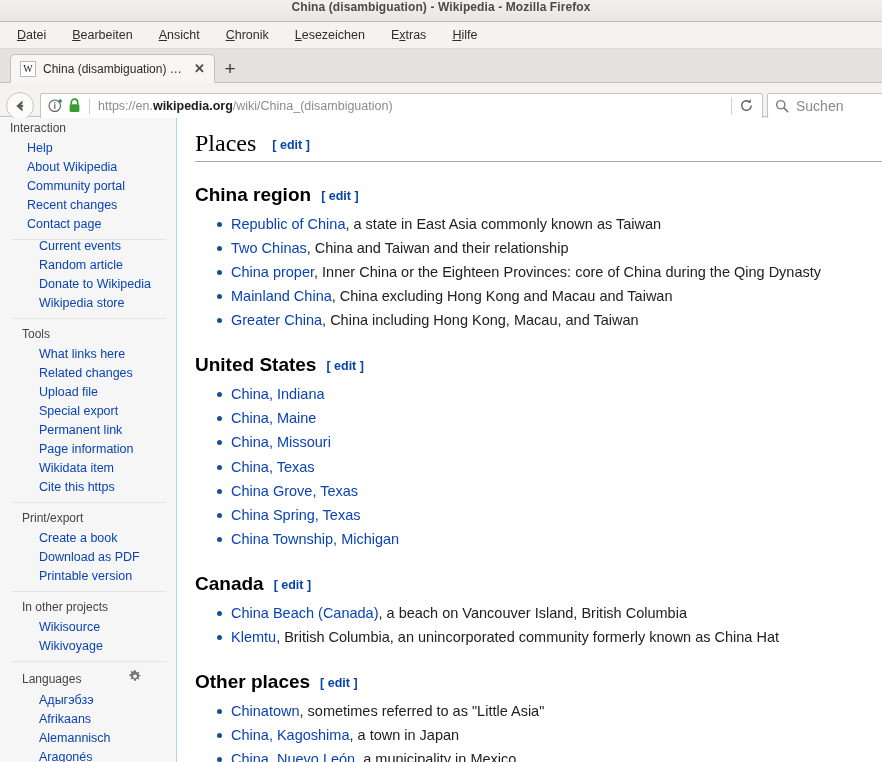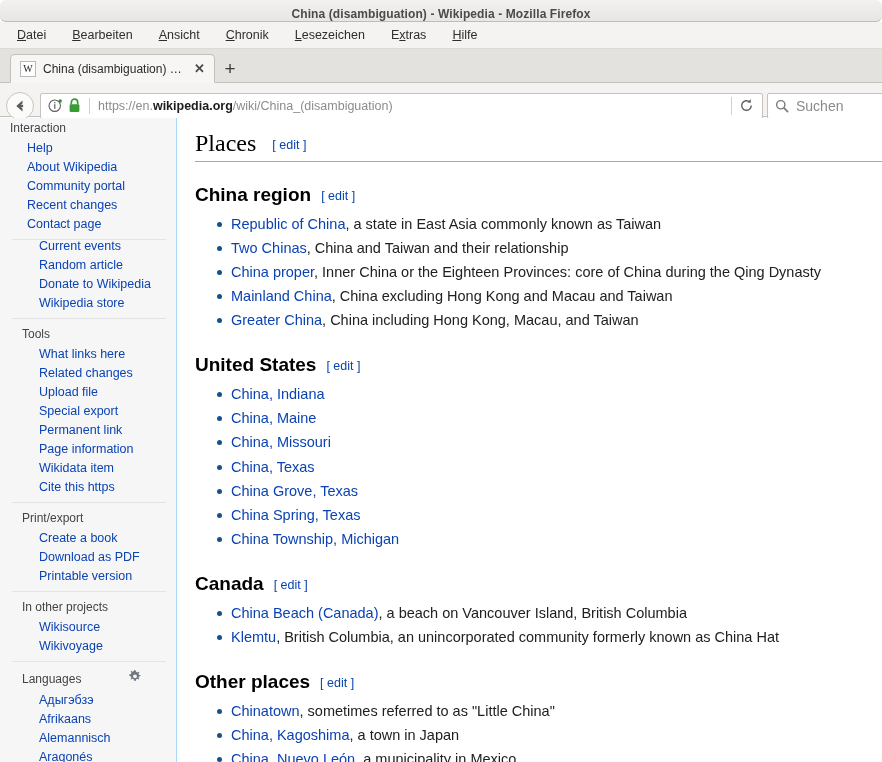--- a/index.html
+++ b/index.html
@@ -9,23 +9,22 @@
     overflow: hidden;
     font-family: "Liberation Sans", sans-serif;
     background: #ffffff;
   }
 
   
   #titlebar {
     height: 22px;
     background: linear-gradient(to bottom, #f2f1f0 0%, #e8e6e3 100%);
     border-bottom: 1px solid #c0bcb6;
-    display: flex; align-items: flex-end; justify-content: center;
+    display: flex; align-items: flex-start; justify-content: center;
     position: relative;
-    border-radius: 6px;
   }
   #titlebar .title {
     font-size: 12px; font-weight: bold; color: #4b4b4b;
     letter-spacing: 0.1px;
     white-space: nowrap;
   }
 
   
   #menubar {
     height: 27px;
@@ -209,21 +208,21 @@
     font-family: "Liberation Sans", sans-serif;
     font-size: 19px;
     font-weight: bold;
     color: #000000;
     margin: 22px 0 2px 0;
     padding: 0;
   }
   .editsection {
     font-family: "Liberation Sans", sans-serif;
     font-size: 12.5px;
-    font-weight: normal;
+    font-weight: bold;
     color: #54595d;
     margin-left: 10px;
     white-space: nowrap;
     vertical-align: middle;
     margin-top: 32px;
   }
   .editsection a { color: #0645ad; text-decoration: none; }
   h2.mw-h2 .editsection { font-size: 12.5px; }
 
   ul.mw-list {
@@ -399,20 +398,20 @@
           <li><a href="#">China Spring, Texas</a></li>
           <li><a href="#">China Township, Michigan</a></li>
         </ul>
         <h3 class="mw-h3"><span>Canada</span><span class="editsection"><a href="#">[ edit ]</a></span></h3>
         <ul class="mw-list">
           <li><a href="#">China Beach (Canada)</a><span>, a beach on Vancouver Island, British Columbia</span></li>
           <li><a href="#">Klemtu</a><span>, British Columbia, an unincorporated community formerly known as China Hat</span></li>
         </ul>
         <h3 class="mw-h3"><span>Other places</span><span class="editsection"><a href="#">[ edit ]</a></span></h3>
         <ul class="mw-list">
-          <li><a href="#">Chinatown</a><span>, sometimes referred to as "Little China"</span></li>
+          <li><a href="#">Chinatown</a><span>, sometimes referred to as "Little Asia"</span></li>
           <li><a href="#">China, Kagoshima</a><span>, a town in Japan</span></li>
           <li><a href="#">China, Nuevo León</a><span>, a municipality in Mexico</span></li>
         </ul>
       </div>
   </div>
 
 </div>
 
 </body></html>

